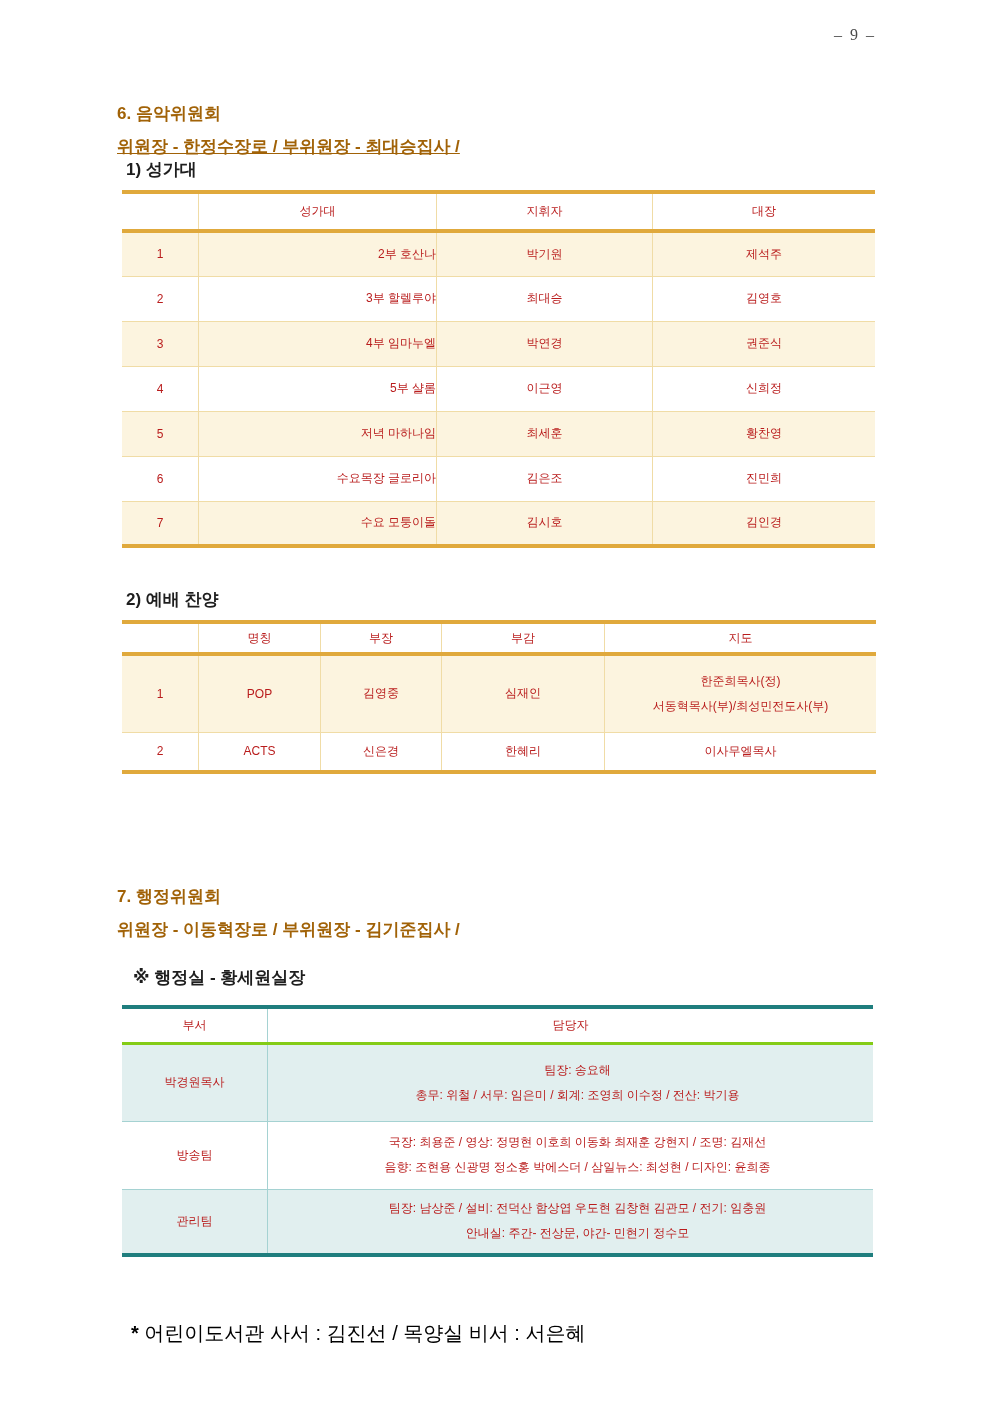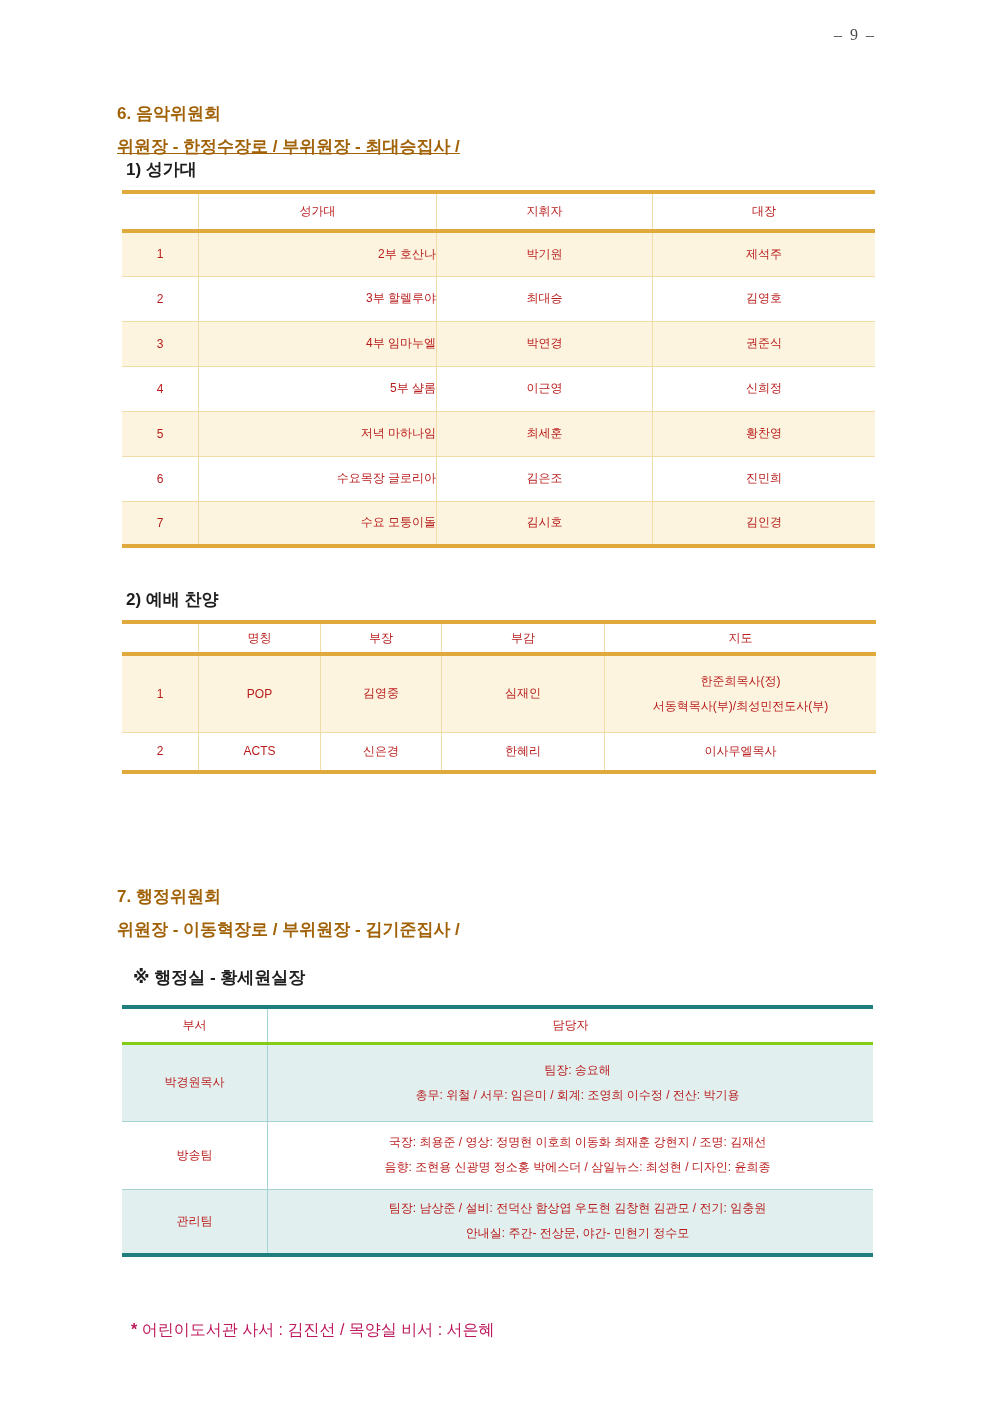--- a/index.html
+++ b/index.html
@@ -68,21 +68,21 @@
 
   .tbl-admin thead tr { height: 36px; }
   .tbl-admin tbody tr:nth-child(1) { height: 78px; }
   .tbl-admin tbody tr:nth-child(2) { height: 68px; }
   .tbl-admin tbody tr:nth-child(3) { height: 66px; }
   .tbl-admin tbody tr:nth-child(4) { height: 44px; }
   .tbl-admin th:nth-child(1) { width: 145px; }
   .tbl-admin th:nth-child(2) { width: 605px; text-align: center; }
   .tbl-admin td:nth-child(2) { text-align: center; padding-left: 14px; }
 
-  .footnote { position: absolute; left: 131px; top: 1320px; font-size: 16px; color: #be185d; white-space: pre; }
+  .footnote { position: absolute; left: 131px; top: 1320px; font-size: 20px; color: #000000; white-space: pre; }
   .footnote .star { font-weight: bold; }
 </style>
 </head>
 <body>
 
 <div class="page">
 
   <div class="pageno">– 9 –</div>
 
   <div class="para" style="top:62px;">6. 음악위원회</div>

